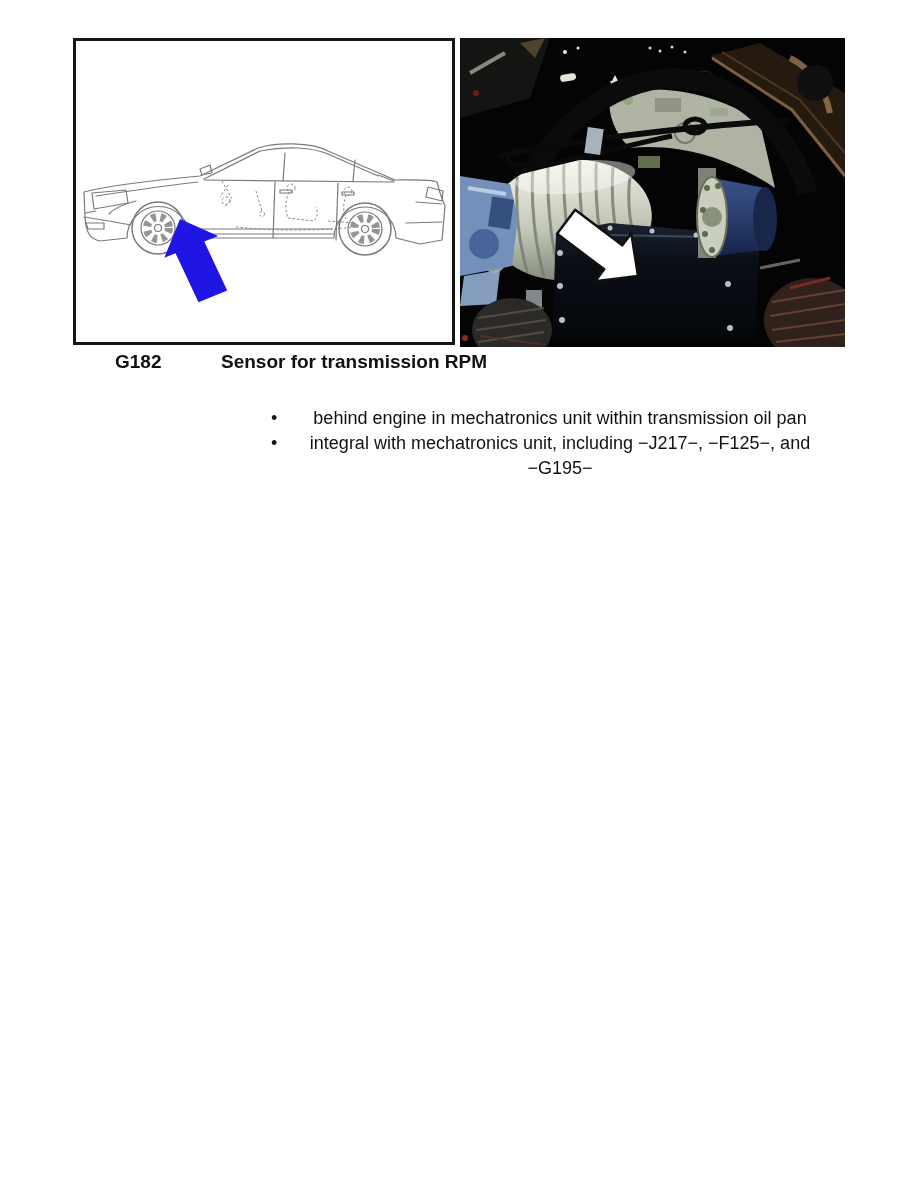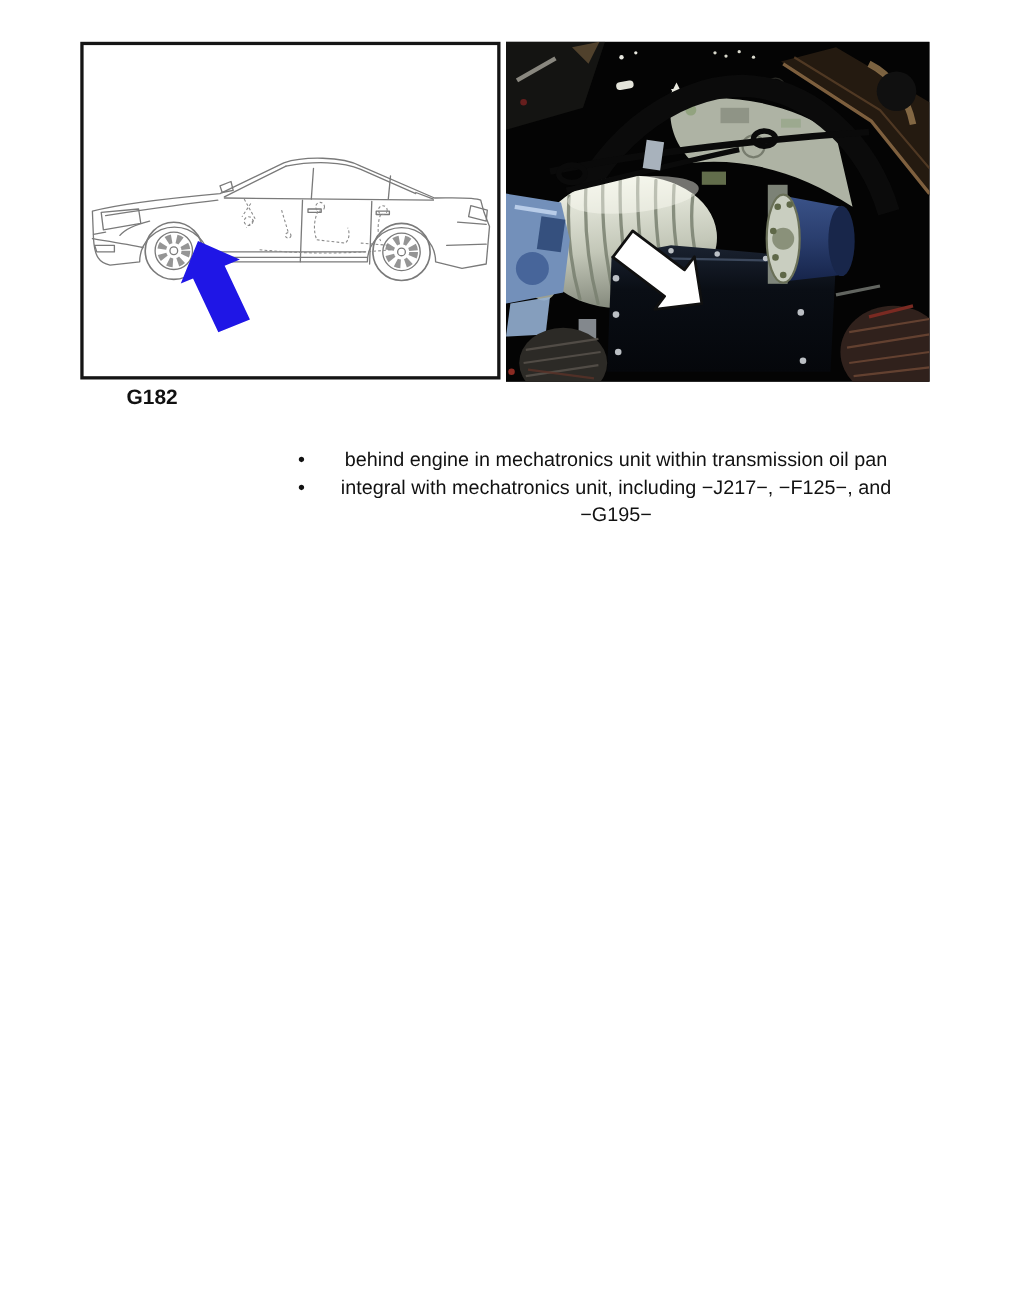--- a/index.html
+++ b/index.html
@@ -255,20 +255,21 @@
       </g>
 
       <g transform="translate(178,238) rotate(127)">
         <polygon points="0,0 30,31 15,31 15,90 -15,90 -15,31 -30,31" stroke="#101010" stroke-width="2.5" stroke-linejoin="round" fill="#ffffff"></polygon>
       </g>
     </svg>
   </figure>
 
   <header class="caption-row">
     <span class="code">G182</span>
+    <span class="title">Sensor for transmission RPM</span>
   </header>
 
   <ul class="notes">
     <li>
       <span class="marker">•</span>
       <span class="note-text">behind engine in mechatronics unit within transmission oil pan</span>
     </li>
     <li>
       <span class="marker">•</span>
       <span class="note-text">integral with mechatronics unit, including −J217−, −F125−, and −G195−</span>

